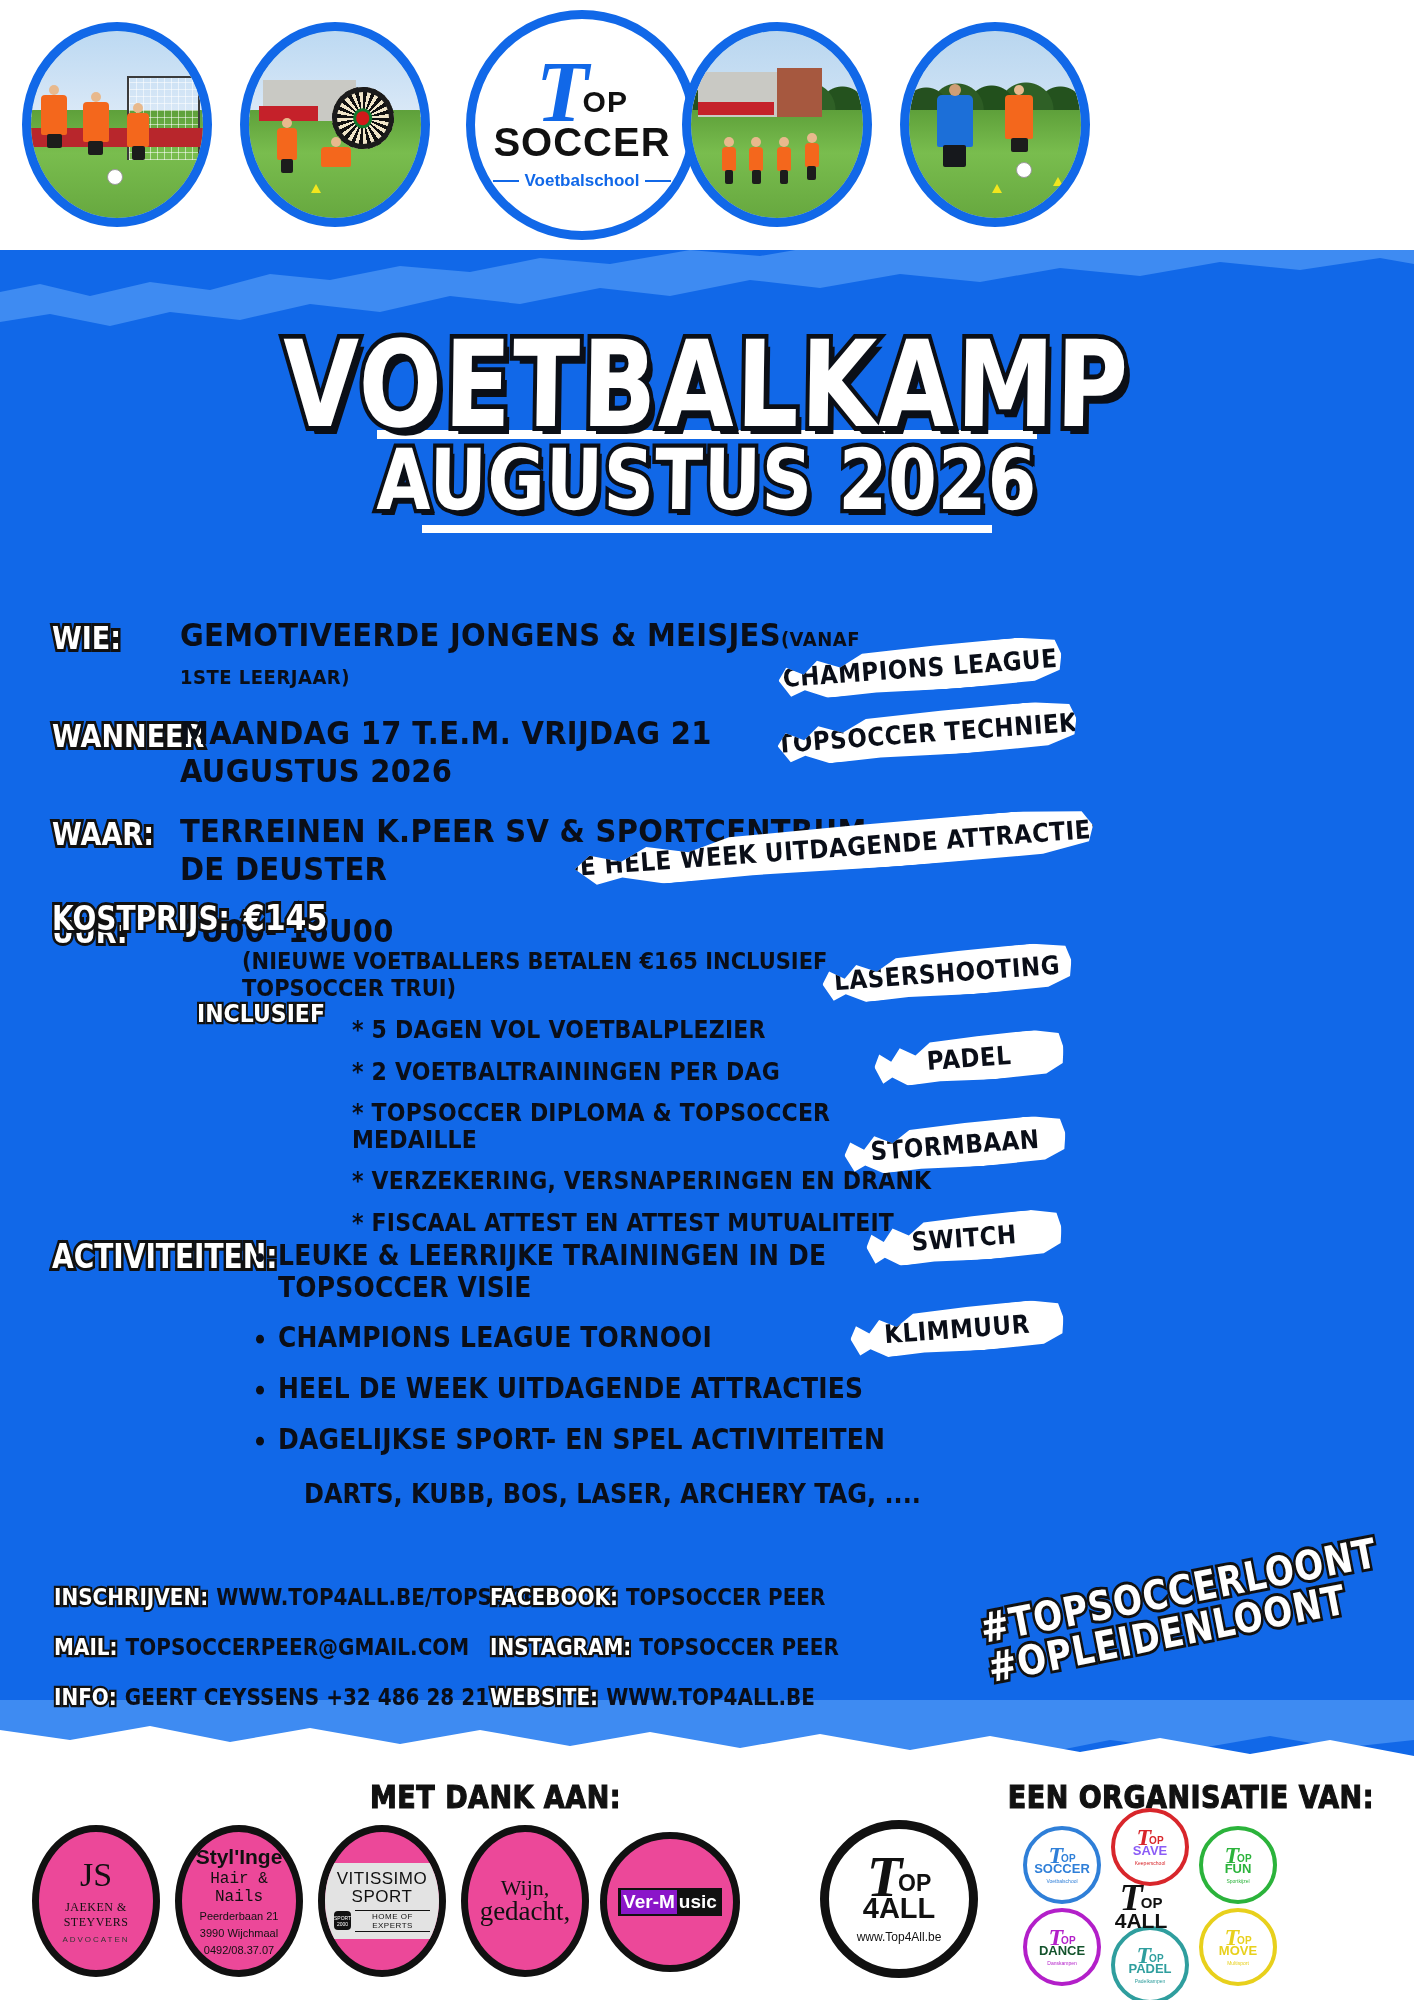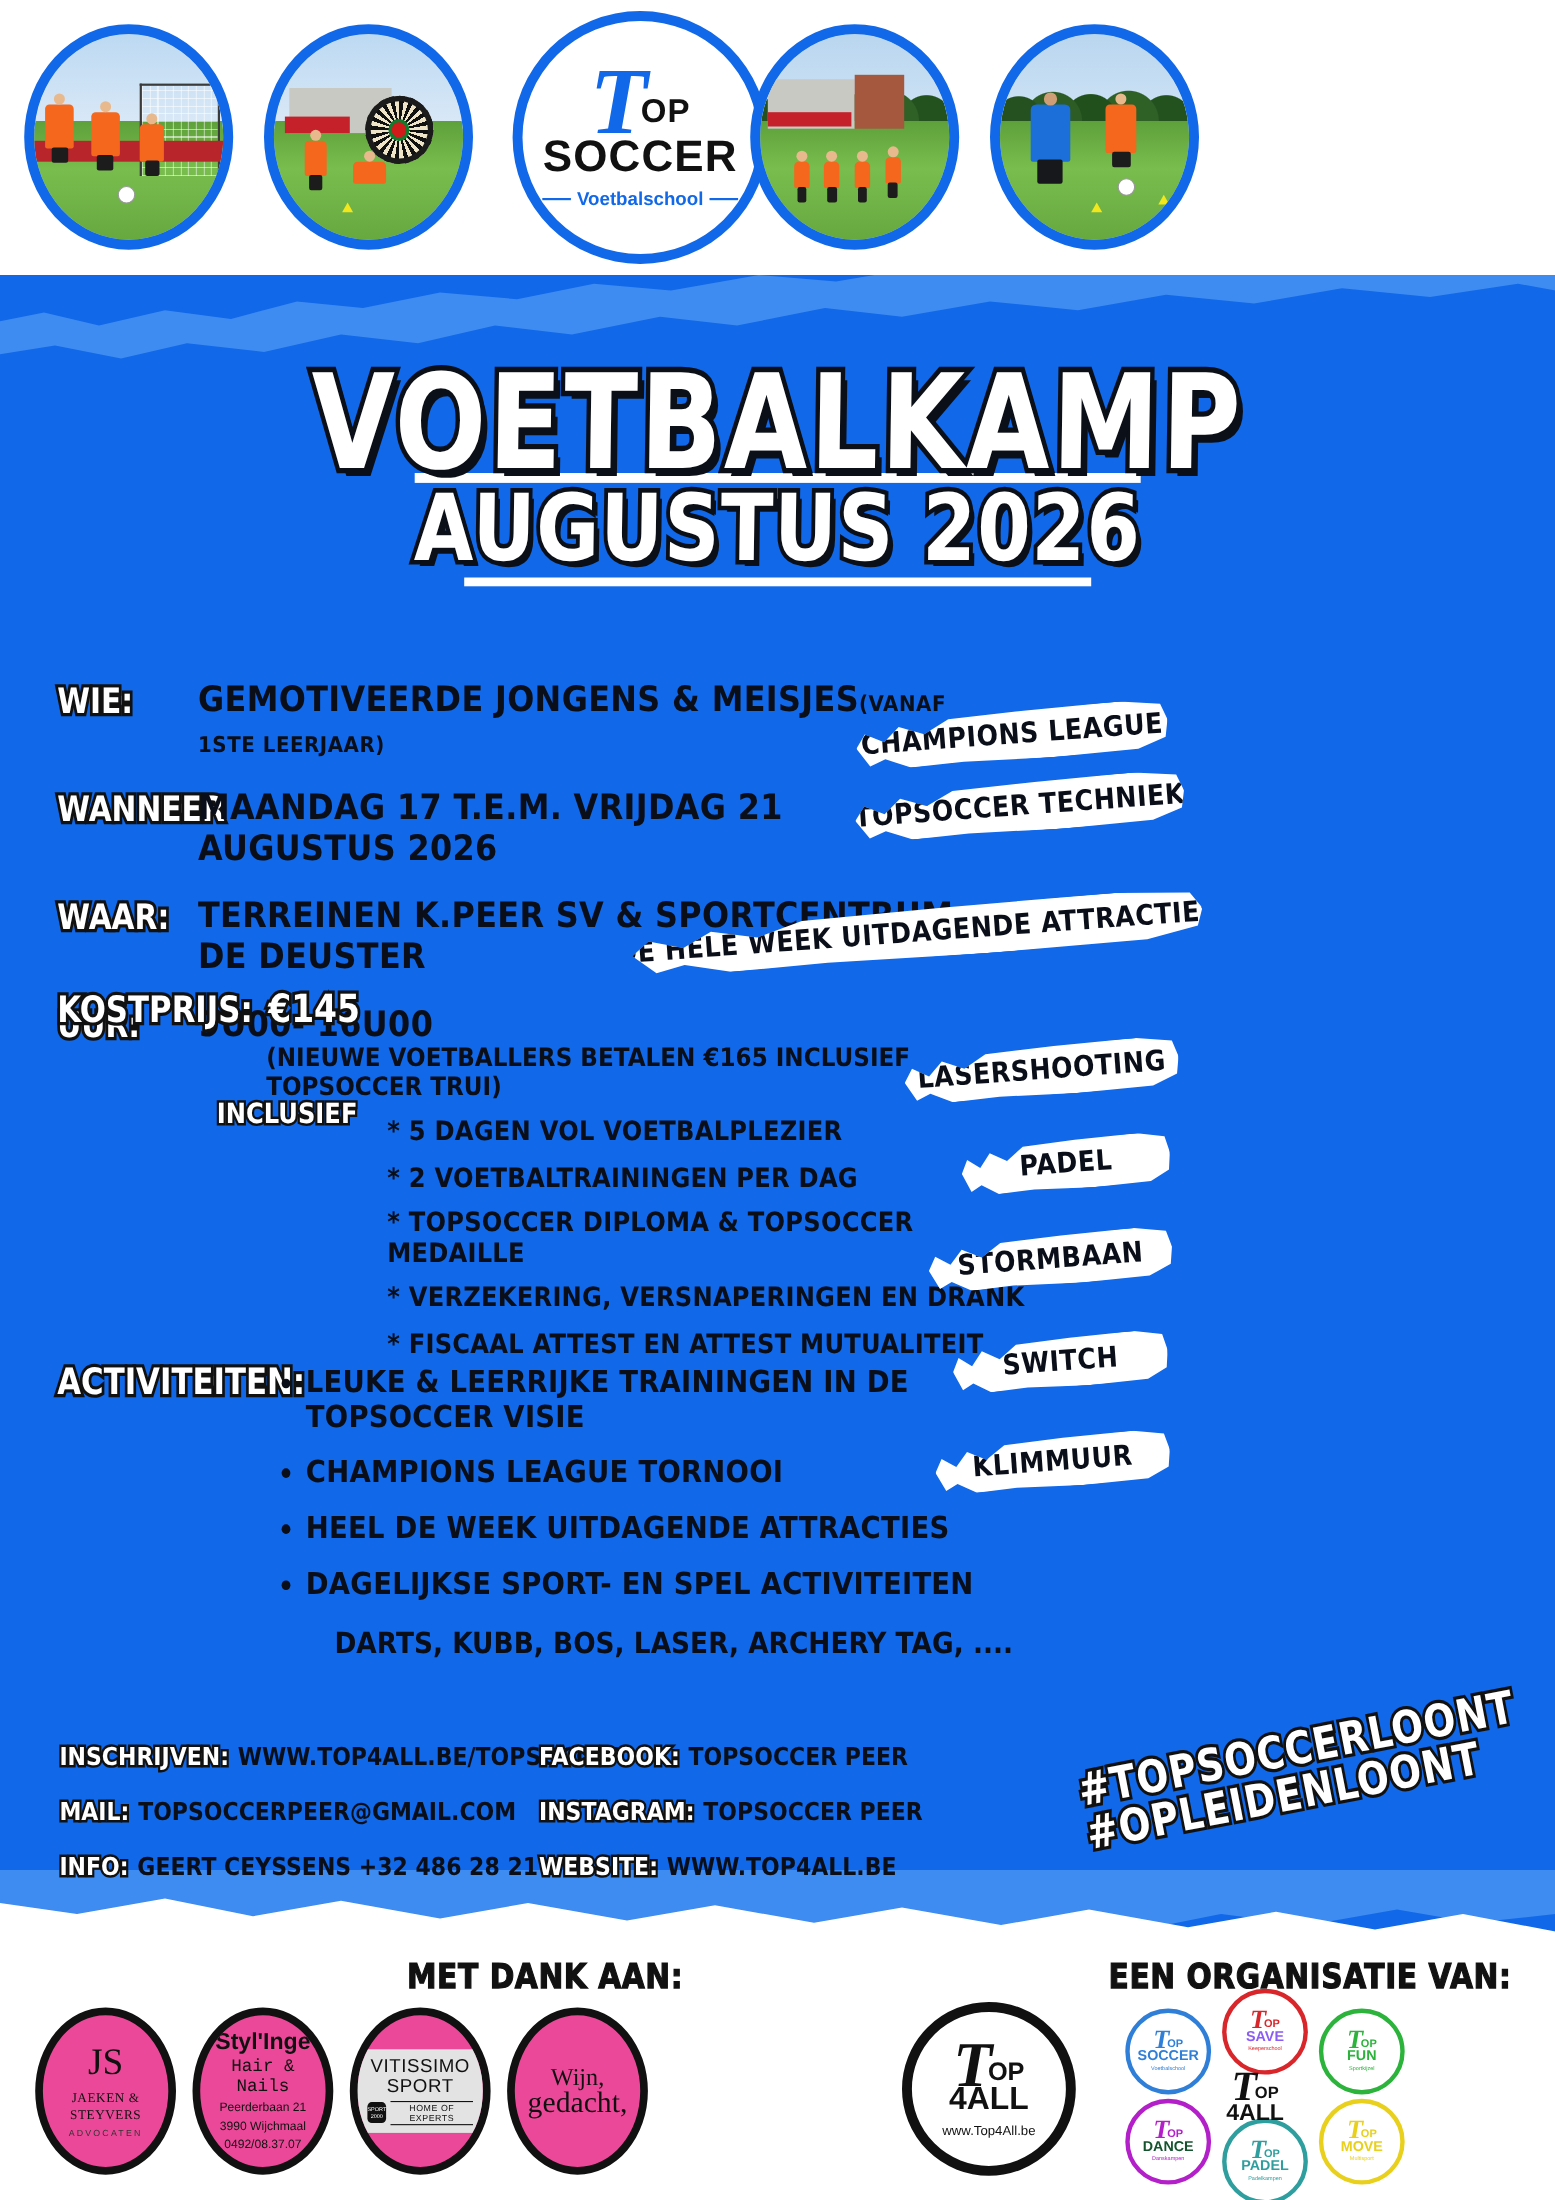--- a/index.html
+++ b/index.html
@@ -497,20 +497,26 @@
           <span class="vit-3">HOME OF EXPERTS</span>
         </div>
       </div>
     </div>
 
     <div class="spon" style="left:461px;">
       <div class="wj-1">Wijn,</div>
       <div class="wj-2">gedacht,</div>
     </div>
 
+    <div class="spon circ" style="left:600px;">
+      <div class="vm">
+        <span class="p">Ver-M</span>
+        <span class="w">usic</span>
+      </div>
+    </div>
 
     <div class="t4a">
       <div class="l1">
         <span class="bigT">T</span>
         <span class="op">OP</span>
       </div>
       <div class="l2">4ALL</div>
       <div class="l3">www.Top4All.be</div>
     </div>
 

